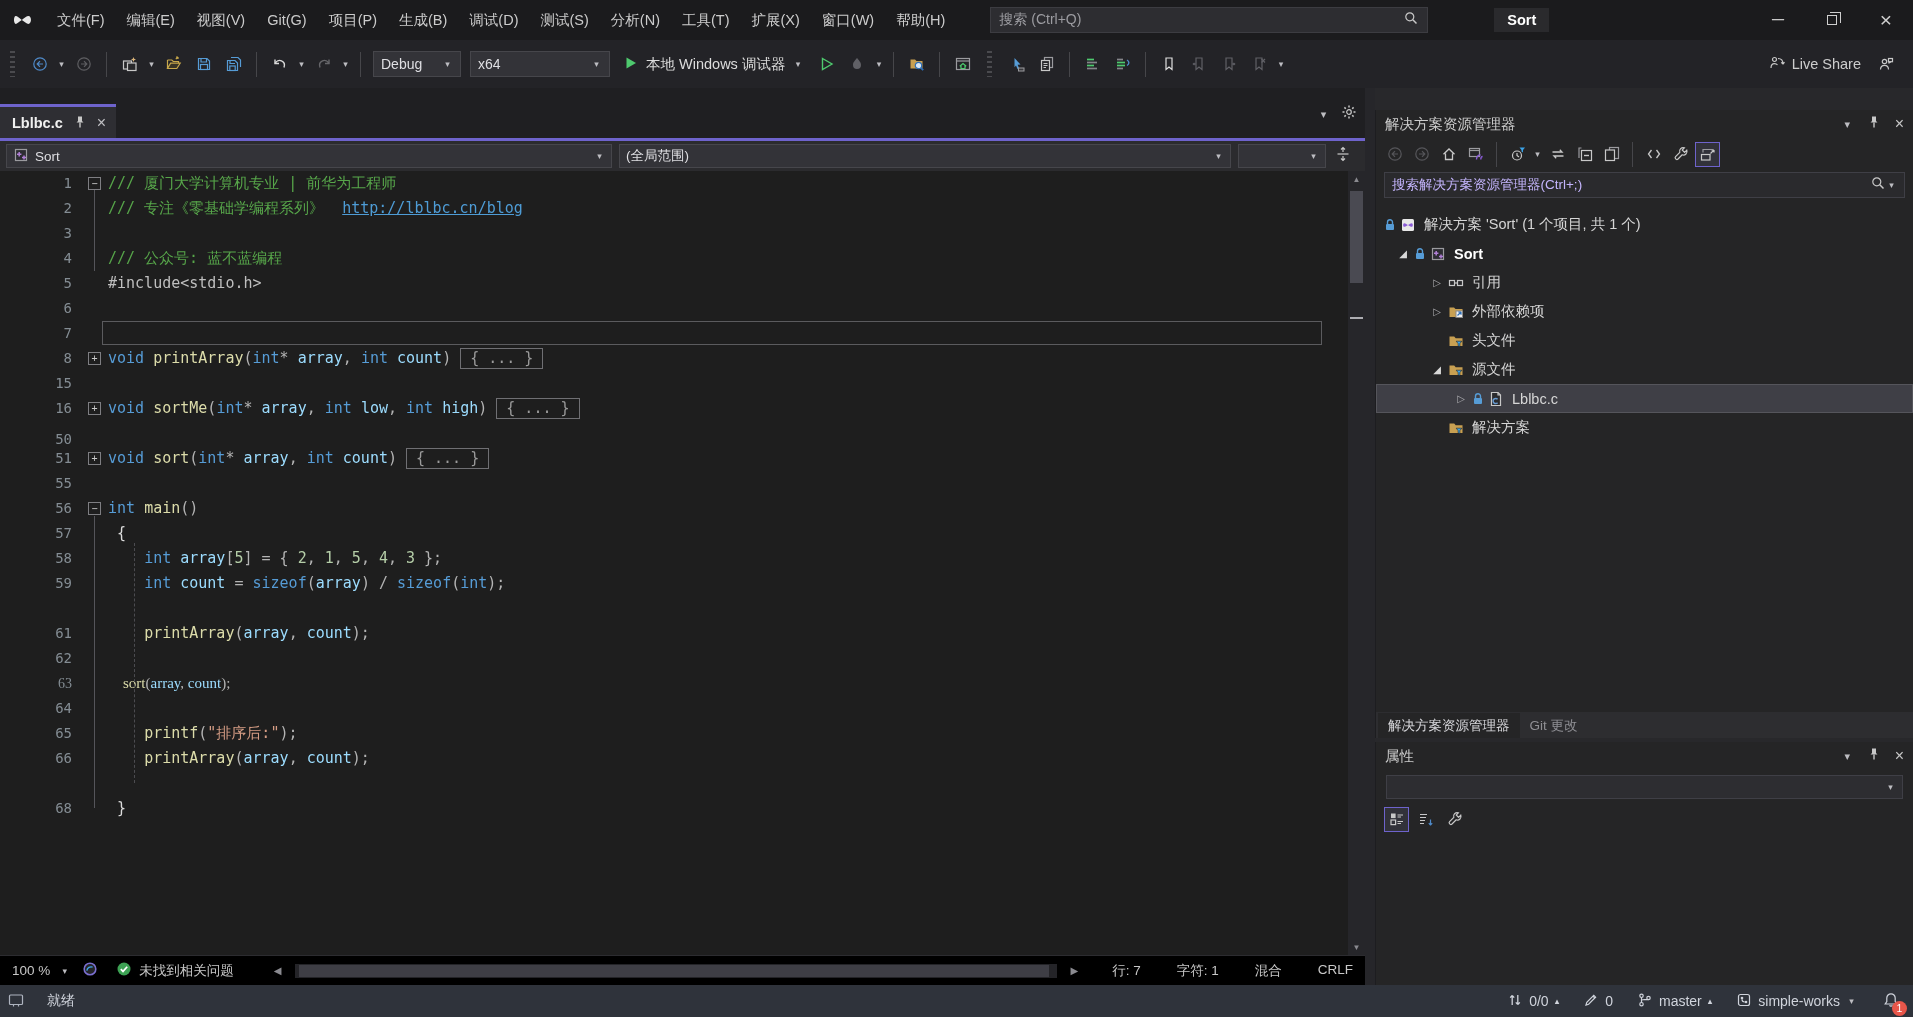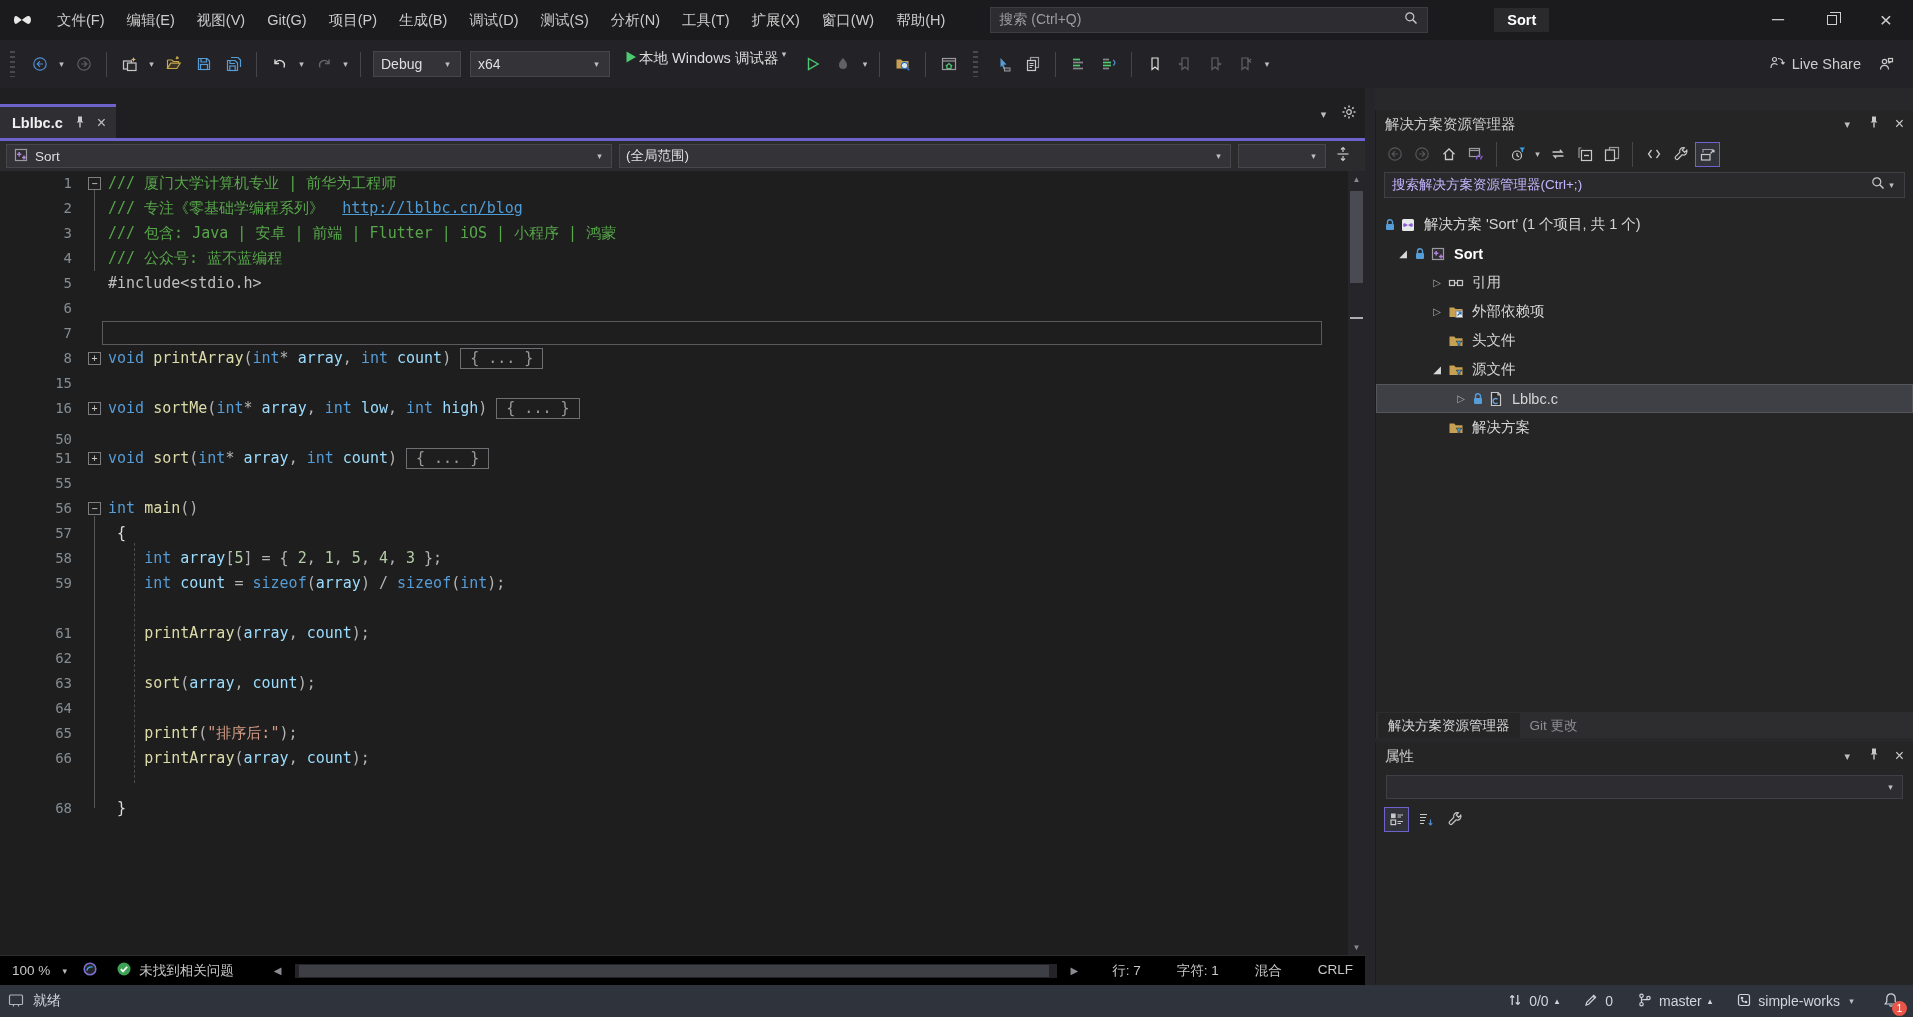--- a/index.html
+++ b/index.html
@@ -27,21 +27,21 @@
   .toolbar { height:48px; background:#232327; display:flex; align-items:center; padding:0 10px; flex:none; gap:3px; }
   .grip { width:5px; height:26px; margin-right:8px;
           background-image:repeating-linear-gradient(#4A4A4E 0 2px, transparent 2px 5px); }
   .tbtn { width:27px; height:27px; display:flex; align-items:center; justify-content:center; border-radius:2px; }
   .chev { font-size:9px; color:#BDBDC2; width:11px; text-align:center; }
   .tsep { width:1px; height:25px; background:#46464A; margin:0 6px; }
   .combo { height:26px; background:#333338; border:1px solid #46464B; display:flex; align-items:center;
            padding:0 7px; font-size:14px; color:#DFDFE3; margin:0 3px; }
   .combo .lbl { flex:1; }
   .combo.w-debug { width:88px; } .combo.w-x64 { width:140px; }
-  .runbtn { display:flex; padding:0 7px; height:30px; font-size:14.5px; color:#DCDCDC; }
+  .runbtn { display:flex; align-items:center; gap:7px; padding:0 7px; height:30px; font-size:14.5px; color:#DCDCDC; }
   .liveshare { margin-left:auto; display:flex; align-items:center; gap:7px; font-size:14.5px; color:#CCCCCC; padding:0 8px; }
 
   
   .mainrow { flex:1; display:flex; min-height:0; }
   .editorcol { width:1365px; flex:none; display:flex; flex-direction:column; background:#1E1E1E; }
   .vsplit { width:10px; flex:none; background:#26262A; }
   .panelcol { width:538px; flex:none; display:flex; flex-direction:column; background:#252526; }
 
   
   .tabstrip { height:53px; background:#1F1F22; border-bottom:3px solid #6E63CC; display:flex; align-items:flex-end; flex:none; position:relative; }
@@ -124,21 +124,21 @@
   
   .propspanel { flex:1; background:#252526; display:flex; flex-direction:column; border-left:1px solid #1D1D20; }
   .propcombo { height:24px; margin:5px 10px 4px 10px; background:#2D2D31; border:1px solid #3F3F46;
                display:flex; align-items:center; padding:0 6px; flex:none; }
   .propcombo .sp { flex:1; }
   .proptools { height:32px; display:flex; align-items:center; padding-left:8px; gap:4px; flex:none; }
 
   
   .statusbar { height:32px; background:#2F333B; flex:none; display:flex; align-items:center;
                font-size:14px; color:#D0D4DC; padding:0 12px 0 8px; }
-  .sbleft { display:flex; align-items:center; gap:9px; }
+  .sbleft { display:flex; align-items:center; gap:23px; }
   .sbright { margin-left:auto; display:flex; align-items:center; gap:24px; }
   .sbitem { display:flex; align-items:center; gap:6px; }
   .caret { font-size:9px; color:#D0D4DC; }
   .bellwrap { position:relative; width:20px; height:20px; display:flex; align-items:center; justify-content:center; }
   .badge { position:absolute; right:-6px; bottom:-5px; min-width:15px; height:15px; border-radius:8px;
            background:#E8564A; color:#fff; font-size:10.5px; line-height:15px; text-align:center; padding:0 3px; }
 </style>
 </head>
 <body>
 
@@ -408,38 +408,38 @@
         <span style="margin-left:2px;"><svg width="16" height="16" viewBox="0 0 16 16" fill="none" stroke="#C8C8C8" stroke-width="1.2" xmlns="http://www.w3.org/2000/svg">
               <path d="M2.5 8 H13.5"></path>
               <path d="M8 1.5 V6 M6 3.5 L8 1.5 L10 3.5 M8 14.5 V10 M6 12.5 L8 14.5 L10 12.5"></path>
             </svg></span>
       </div>
       <div class="codewrap">
         <div class="codearea">
           <div id="lines">
               <div class="code-row" style="top: 0px;"><span class="ln">1</span><span class="foldm">−</span><span class="ctext"><span class="cm">/// 厦门大学计算机专业 | 前华为工程师</span></span></div>
               <div class="code-row" style="top: 25px;"><span class="ln">2</span><span class="ctext"><span class="cm">/// 专注《零基础学编程系列》  </span><span class="url">http://lblbc.cn/blog</span></span></div>
-              <div class="code-row" style="top: 50px;"><span class="ln">3</span><span class="ctext"><span class="cm">/// 包含: Java | 安卓 | 前端 | Flutter | iOS | 小程序 | 鸿蒙</span></span></div>
+              <div class="code-row" style="top: 50px;"><span class="ln">3</span></div>
               <div class="code-row" style="top: 75px;"><span class="ln">4</span><span class="ctext"><span class="cm">/// 公众号: 蓝不蓝编程</span></span></div>
               <div class="code-row" style="top: 100px;"><span class="ln">5</span><span class="ctext"><span class="pp">#include&lt;stdio.h&gt;</span></span></div>
               <div class="code-row" style="top: 125px;"><span class="ln">6</span><span class="ctext"></span></div>
               <div class="code-row" style="top: 150px;"><div class="curline"></div><span class="ln">7</span><span class="ctext"></span></div>
               <div class="code-row" style="top: 175px;"><span class="ln">8</span><span class="foldm">+</span><span class="ctext"><span class="kw">void</span><span class="pl"> </span><span class="fn">printArray</span><span class="op">(</span><span class="kw">int</span><span class="op">* </span><span class="var">array</span><span class="op">, </span><span class="kw">int</span><span class="pl"> </span><span class="var">count</span><span class="op">)</span><span class="fbox">{ ... }</span></span></div>
               <div class="code-row" style="top: 200px;"><span class="ln">15</span><span class="ctext"></span></div>
               <div class="code-row" style="top: 225px;"><span class="ln">16</span><span class="foldm">+</span><span class="ctext"><span class="kw">void</span><span class="pl"> </span><span class="fn">sortMe</span><span class="op">(</span><span class="kw">int</span><span class="op">* </span><span class="var">array</span><span class="op">, </span><span class="kw">int</span><span class="pl"> </span><span class="var">low</span><span class="op">, </span><span class="kw">int</span><span class="pl"> </span><span class="var">high</span><span class="op">)</span><span class="fbox">{ ... }</span></span></div>
               <div class="code-row" style="top: 256px;"><span class="ln">50</span><span class="ctext"></span></div>
               <div class="code-row" style="top: 275px;"><span class="ln">51</span><span class="foldm">+</span><span class="ctext"><span class="kw">void</span><span class="pl"> </span><span class="fn">sort</span><span class="op">(</span><span class="kw">int</span><span class="op">* </span><span class="var">array</span><span class="op">, </span><span class="kw">int</span><span class="pl"> </span><span class="var">count</span><span class="op">)</span><span class="fbox">{ ... }</span></span></div>
               <div class="code-row" style="top: 300px;"><span class="ln">55</span><span class="ctext"></span></div>
               <div class="code-row" style="top: 325px;"><span class="ln">56</span><span class="foldm">−</span><span class="ctext"><span class="kw">int</span><span class="pl"> </span><span class="fn">main</span><span class="op">()</span></span></div>
               <div class="code-row" style="top: 350px;"><span class="ln">57</span><span class="ctext"><span class="pl"> {</span></span></div>
               <div class="code-row" style="top: 375px;"><span class="ln">58</span><span class="ctext"><span class="pl">    </span><span class="kw">int</span><span class="pl"> </span><span class="var">array</span><span class="op">[</span><span class="num">5</span><span class="op">] = { </span><span class="num">2</span><span class="op">, </span><span class="num">1</span><span class="op">, </span><span class="num">5</span><span class="op">, </span><span class="num">4</span><span class="op">, </span><span class="num">3</span><span class="op"> };</span></span></div>
               <div class="code-row" style="top: 400px;"><span class="ln">59</span><span class="ctext"><span class="pl">    </span><span class="kw">int</span><span class="pl"> </span><span class="var">count</span><span class="op"> = </span><span class="kw">sizeof</span><span class="op">(</span><span class="var">array</span><span class="op">) / </span><span class="kw">sizeof</span><span class="op">(</span><span class="kw">int</span><span class="op">);</span></span></div>
               <div class="code-row" style="top: 450px;"><span class="ln">61</span><span class="ctext"><span class="pl">    </span><span class="fn">printArray</span><span class="op">(</span><span class="var">array</span><span class="op">, </span><span class="var">count</span><span class="op">);</span></span></div>
               <div class="code-row" style="top: 475px;"><span class="ln">62</span><span class="ctext"></span></div>
-              <div class="code-row" style="top: 500px;"><span class="ln">63</span><span class="ctext"><span class="pl">    </span><span class="fn">sort</span><span class="op">(</span><span class="var">array</span><span class="op">, </span><span class="var">count</span><span class="op">);</span></span></div>
+              <div class="code-row" style="top: 500px; font-family: Liberation Serif, serif;"><span class="ln">63</span><span class="ctext"><span class="pl">    </span><span class="fn">sort</span><span class="op">(</span><span class="var">array</span><span class="op">, </span><span class="var">count</span><span class="op">);</span></span></div>
               <div class="code-row" style="top: 525px;"><span class="ln">64</span><span class="ctext"></span></div>
               <div class="code-row" style="top: 550px;"><span class="ln">65</span><span class="ctext"><span class="pl">    </span><span class="fn">printf</span><span class="op">(</span><span class="str">"排序后:"</span><span class="op">);</span></span></div>
               <div class="code-row" style="top: 575px;"><span class="ln">66</span><span class="ctext"><span class="pl">    </span><span class="fn">printArray</span><span class="op">(</span><span class="var">array</span><span class="op">, </span><span class="var">count</span><span class="op">);</span></span></div>
               <div class="code-row" style="top: 625px;"><span class="ln">68</span><span class="ctext"><span class="pl"> }</span></span></div>
               <div class="guide" style="left: 94px; top: 19px; height: 81px;"></div>
               <div class="guide" style="left: 94px; top: 345px; height: 292px;"></div>
               <div class="guide dash" style="left: 134px; top: 372px; height: 240px;"></div>
             </div>
         </div>
         <div class="vscroll">

